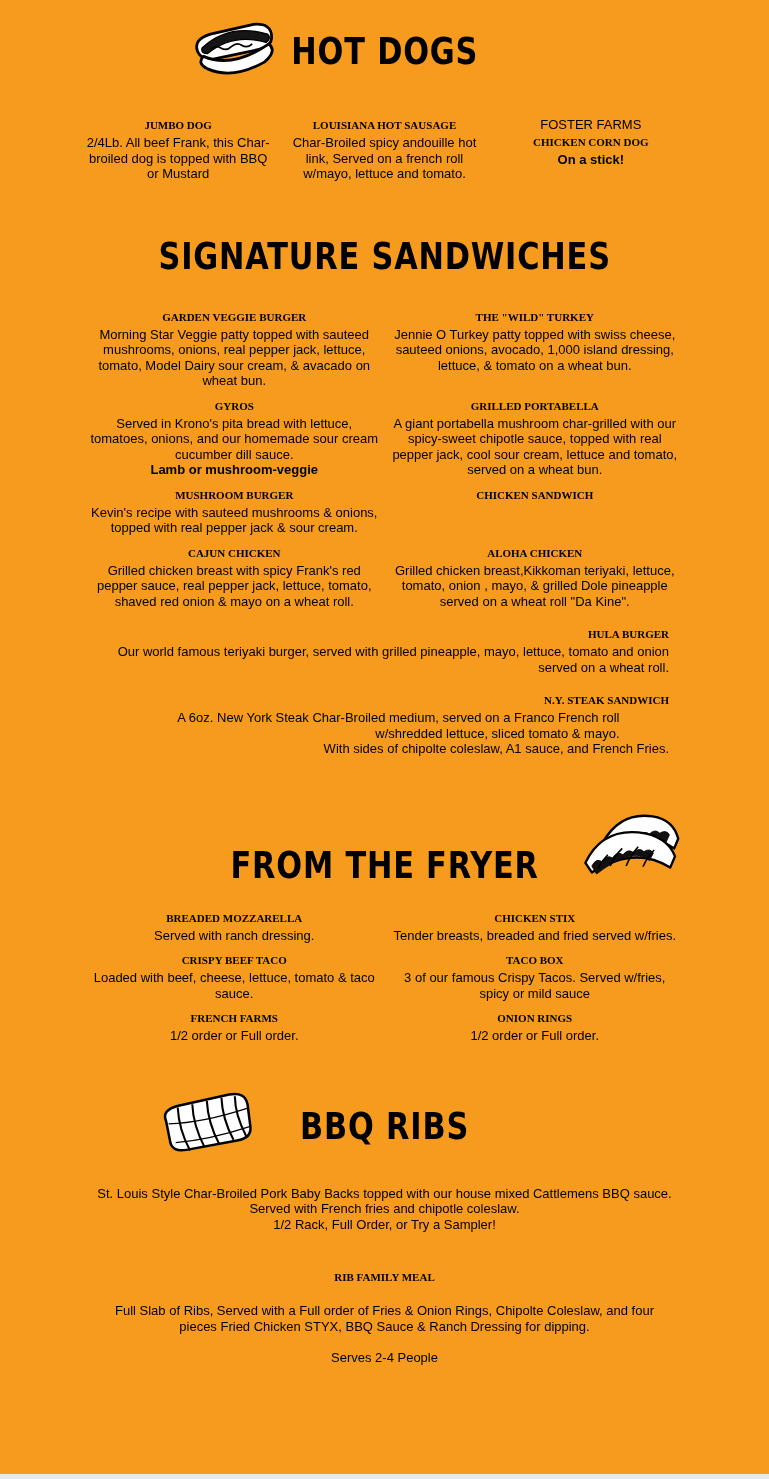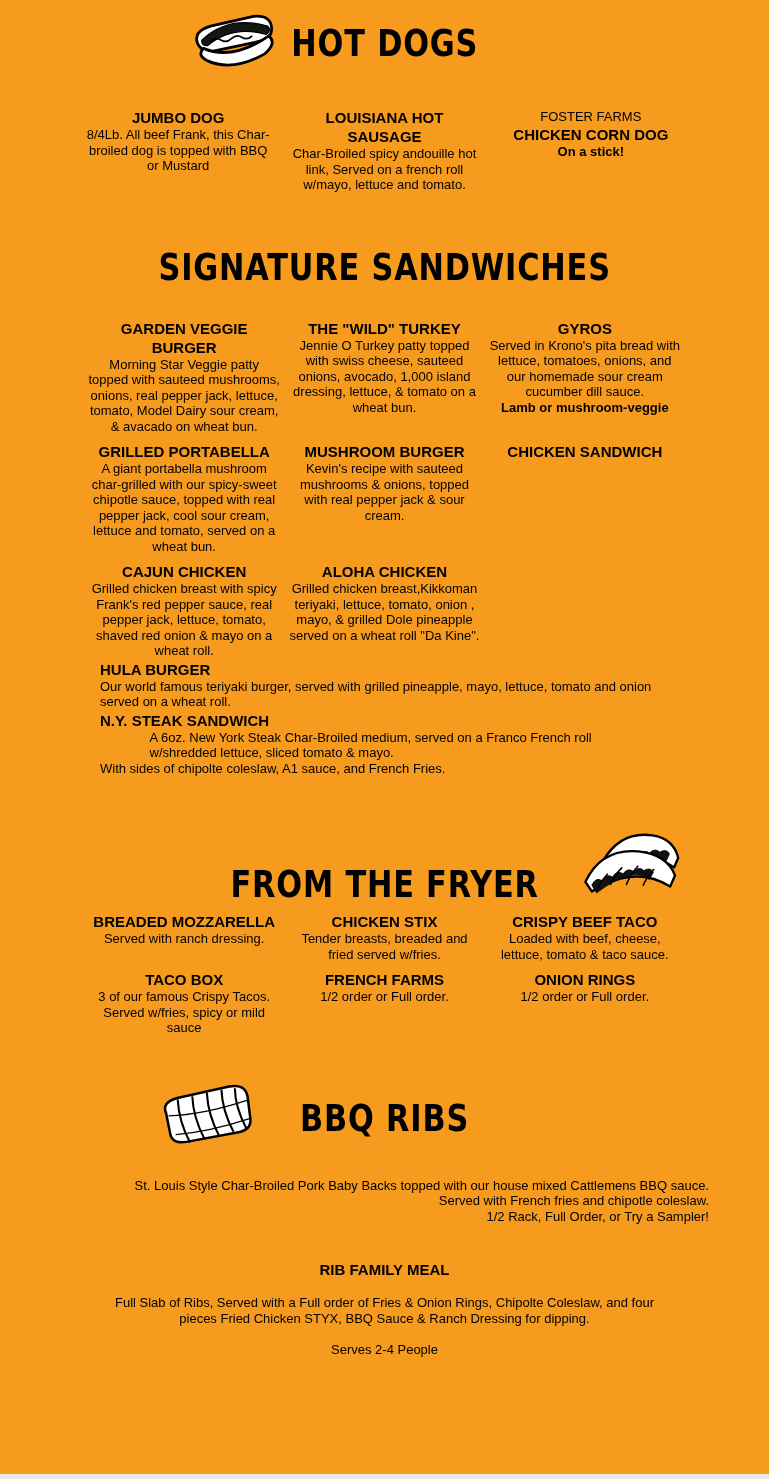--- a/index.html
+++ b/index.html
@@ -5,21 +5,21 @@
   * { margin:0; padding:0; box-sizing:border-box; }
   html,body { width:769px; }
   body {
     min-height:1479px;
     background:#F79B1E;
     color:#000;
     font-family:"Liberation Sans", sans-serif;
     position:relative;
     overflow-x:hidden;
   }
-  .menu { padding-bottom:60px; }
+  .menu { padding-top:8px; padding-bottom:60px; }
 
   
   .display {
     font-family:"DejaVu Sans", sans-serif;
     font-weight:bold;
     font-size:38px;
     letter-spacing:1px;
     transform:scaleX(.8);
     transform-origin:center;
     white-space:nowrap;
@@ -33,36 +33,36 @@
   .ribs-header { height:96px; margin-top:34px; }
   .ribs-header .icon { left:150px; top:0px; }
 
   .center-title { text-align:center; margin-top:52px; }
 
   .grid3 {
     display:grid; grid-template-columns:repeat(3,1fr);
     column-gap:22px; padding:0 86px; margin-top:22px; align-items:start;
   }
   .grid2 {
-    display:grid; grid-template-columns:repeat(3,1fr);
+    display:grid; grid-template-columns:repeat(2,1fr);
     column-gap:24px; row-gap:18px; padding:0 88px; align-items:start;gap:8px;
   }
   .sandwich-grid { margin-top:30px; }
-  .fryer-grid { margin-top:6px; }
+  .fryer-grid { margin-top:22px; }
 
   .mi { text-align:center; }
-  .mi-name { font-size:15px; font-weight:bold; line-height:19px; }
+  .mi-name { font-size:11px; font-weight:bold; line-height:19px;font-family:Liberation Serif, serif; }
   .mi-kicker { font-size:13px; font-weight:normal; line-height:17px; }
   .mi-desc { font-size:13px; line-height:15.5px; }
   .mi-bold { font-size:13px; font-weight:bold; line-height:15.5px; }
 
-  .fullwide { padding:0 100px; margin-top:1px; text-align:left; }
+  .fullwide { padding:0 100px; margin-top:16px; text-align:right; }
   .narrow { max-width:470px; margin-left:auto; margin-right:auto; }
 
-  .ribs-desc { text-align:right; margin-top:12px; font-size:13px; line-height:15.5px; padding:0 60px; }
+  .ribs-desc { text-align:center; margin-top:12px; font-size:13px; line-height:15.5px; padding:0 60px; }
   .family-meal { text-align:center; margin-top:36px; padding:0 100px; }
   .family-meal .mi-desc { max-width:545px; margin:16px auto; }
 
   .bottom-strip {
     position:absolute; left:0; bottom:0; width:100%; height:5px;
     background:#E9E9E9;
   }
 </style>
 </head>
 <body>
@@ -79,21 +79,21 @@
           <path d="M34 48 q8 -7 15 -2 q8 5 15 -2 q8 -7 15 -2 q8 5 15 -2" fill="none" stroke-width="2.5"></path>
         </g>
       </svg>
     </span>
     <h1 class="display">HOT DOGS</h1>
   </header>
 
   <div class="grid3">
     <div class="mi">
       <div class="mi-name">JUMBO DOG</div>
-      <div class="mi-desc">8/4Lb. All beef Frank, this Char-broiled dog is topped with BBQ or Mustard</div>
+      <div class="mi-desc">2/4Lb. All beef Frank, this Char-broiled dog is topped with BBQ or Mustard</div>
     </div>
     <div class="mi">
       <div class="mi-name">LOUISIANA HOT SAUSAGE</div>
       <div class="mi-desc">Char-Broiled spicy andouille hot link, Served on a french roll w/mayo, lettuce and tomato.</div>
     </div>
     <div class="mi">
       <div class="mi-kicker">FOSTER FARMS</div>
       <div class="mi-name">CHICKEN CORN DOG</div>
       <div class="mi-bold">On a stick!</div>
     </div>

